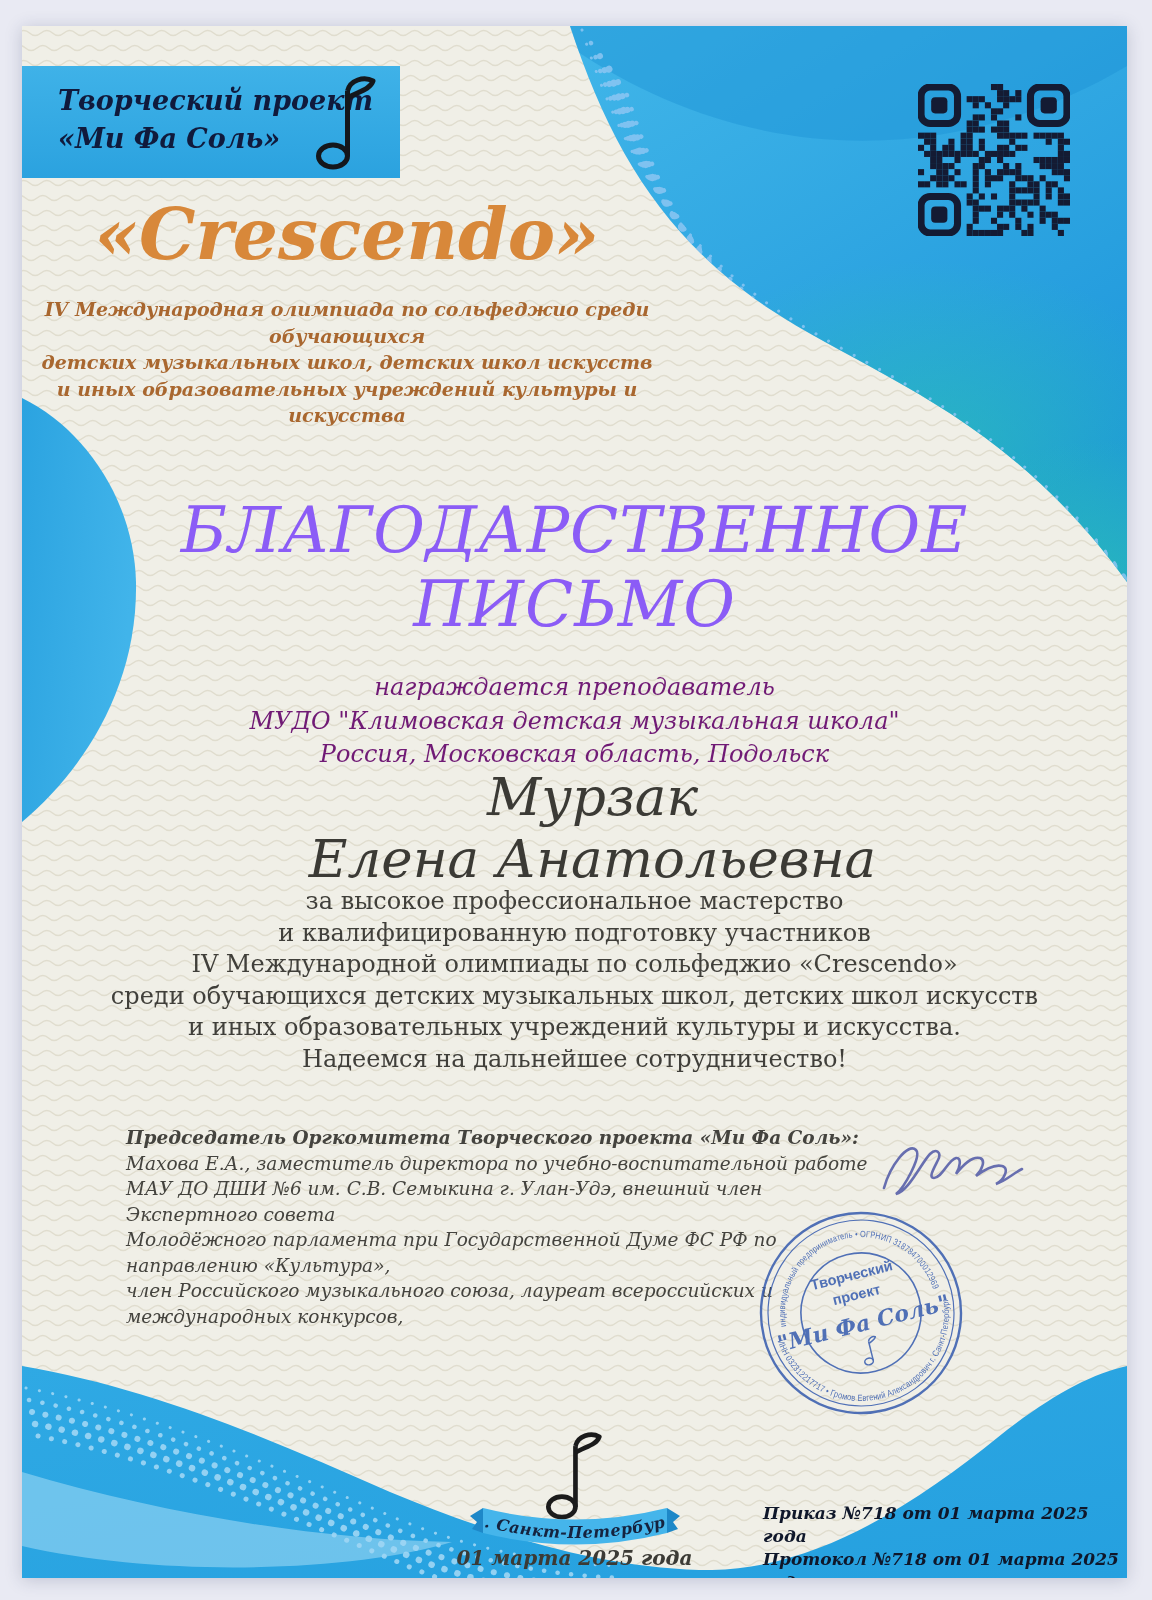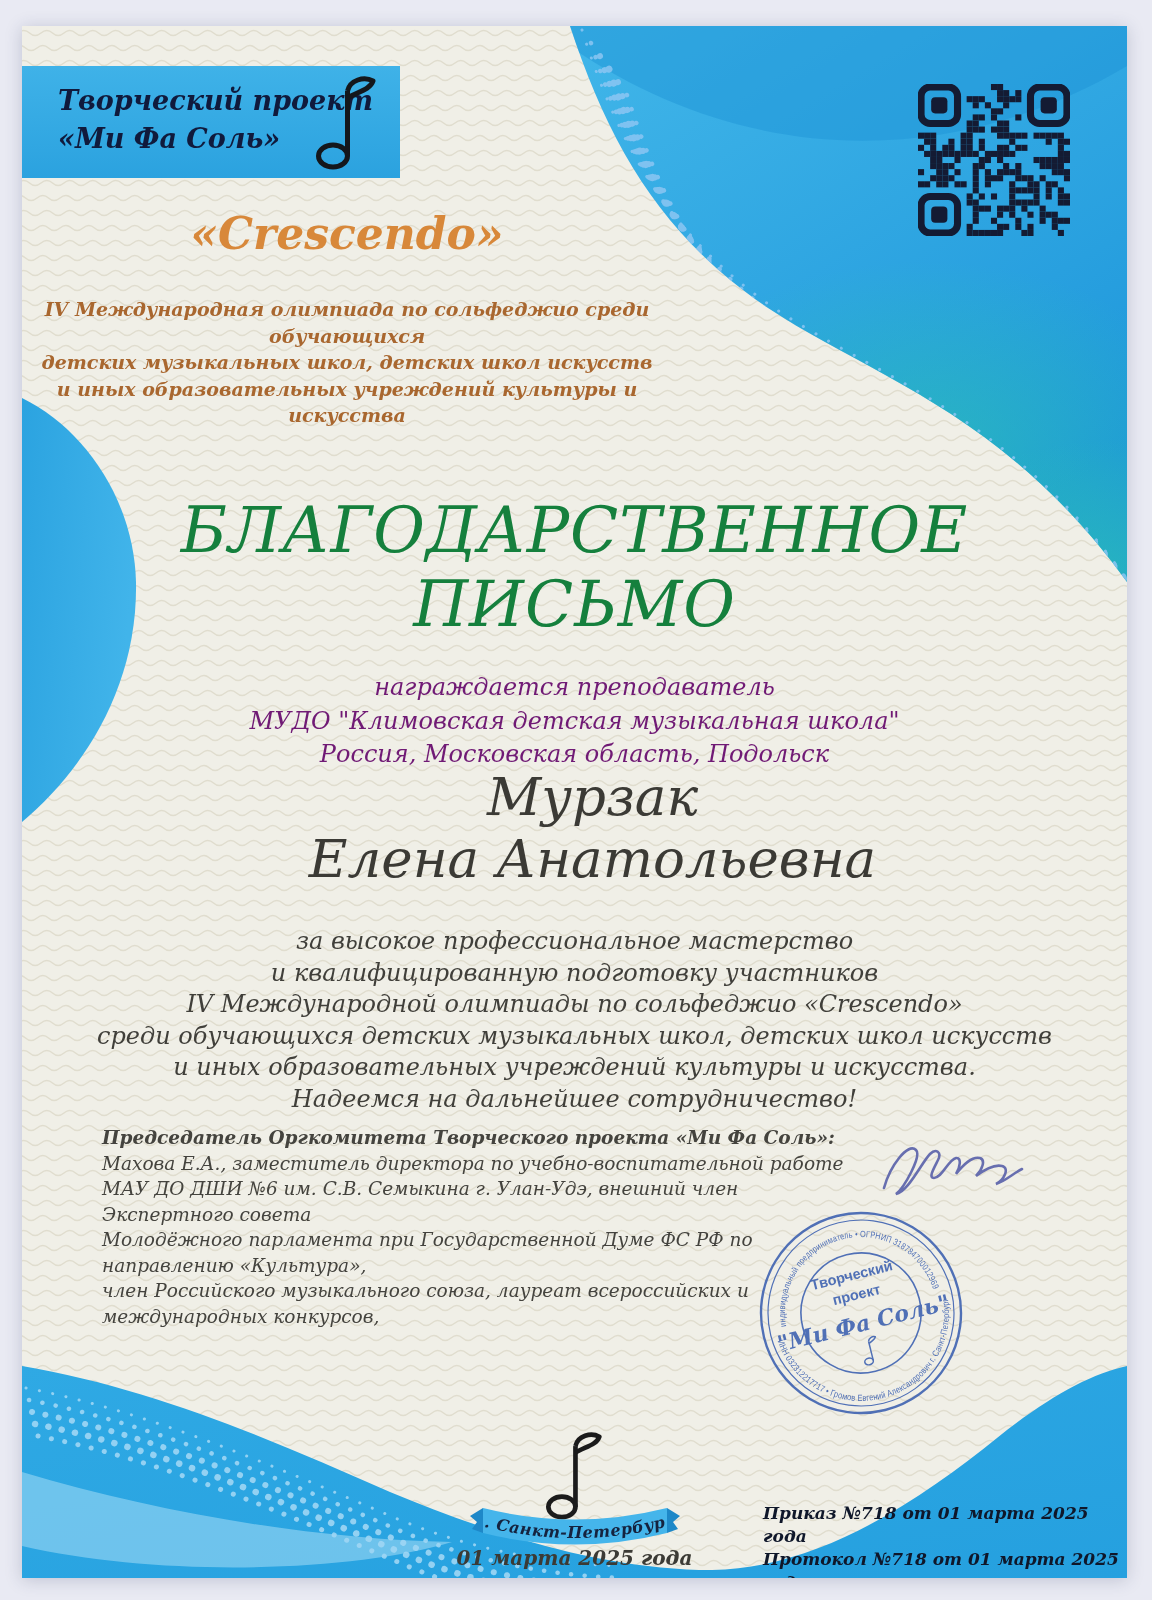--- a/index.html
+++ b/index.html
@@ -20,33 +20,33 @@
     left:0;top:40px;width:378px;height:112px;z-index:2;
     background:linear-gradient(180deg,#3FB2E8 0%,#2BA2DF 100%);
   }
   .banner-text{position:absolute;left:36px;top:16px;
     font-style:italic;font-weight:bold;font-size:27px;line-height:38px;color:#101A3C;}
   .banner-note{position:absolute;right:22px;top:10px;color:#14171C;}
   
   .qr{left:896px;top:58px;z-index:2;}
   
   .header{left:0;top:172px;width:650px;text-align:center;z-index:2;}
-  .crescendo{font-style:italic;font-weight:bold;font-size:44px;line-height:72px;color:#D8883A;}
+  .crescendo{font-style:italic;font-weight:bold;font-size:71px;line-height:72px;color:#D8883A;}
   .subtitle{margin-top:26px;font-style:italic;font-weight:bold;font-size:19px;line-height:26.5px;color:#A9672F;}
   
   .doc-title{left:0;right:0;top:468px;text-align:center;z-index:2;
-    font-style:italic;font-size:63px;line-height:74px;color:#15803d;letter-spacing:1px;}
+    font-style:italic;font-size:63px;line-height:74px;color:#8b5cf6;letter-spacing:1px;}
   .awardee{left:0;right:0;top:645px;text-align:center;z-index:2;
     font-style:italic;font-size:24px;line-height:33.5px;color:#701a75;}
   .name{left:0;right:0;top:740px;text-align:center;z-index:2;
     font-style:italic;font-size:53px;line-height:62px;color:#3B3A35;padding-left:36px;}
-  .body-text{left:0;right:0;top:900px;text-align:center;z-index:2;
-    font-style:italic;font-size:24px;line-height:31.5px;color:#403F3A;}
-  
-  .signatory{left:80px;top:1099px;width:750px;z-index:2;
+  .body-text{left:0;right:0;top:860px;text-align:center;z-index:2;
+    font-size:24px;line-height:31.5px;color:#403F3A;}
+  
+  .signatory{left:104px;top:1099px;width:750px;z-index:2;
     font-style:italic;font-size:18.5px;line-height:25.5px;color:#44433E;}
   .sg0{font-weight:bold;}
   
   .stamp{left:726px;top:1174px;z-index:3;}
   .signature{left:840px;top:1094px;z-index:4;}
   
   .foot-note{left:524px;top:1406px;z-index:2;color:#1B1B1B;}
   .ribbon{left:447px;top:1477px;z-index:2;}
   .date{left:0;right:0;top:1520px;text-align:center;z-index:3;
     font-style:italic;font-weight:bold;font-size:20px;color:#3B3A35;}

